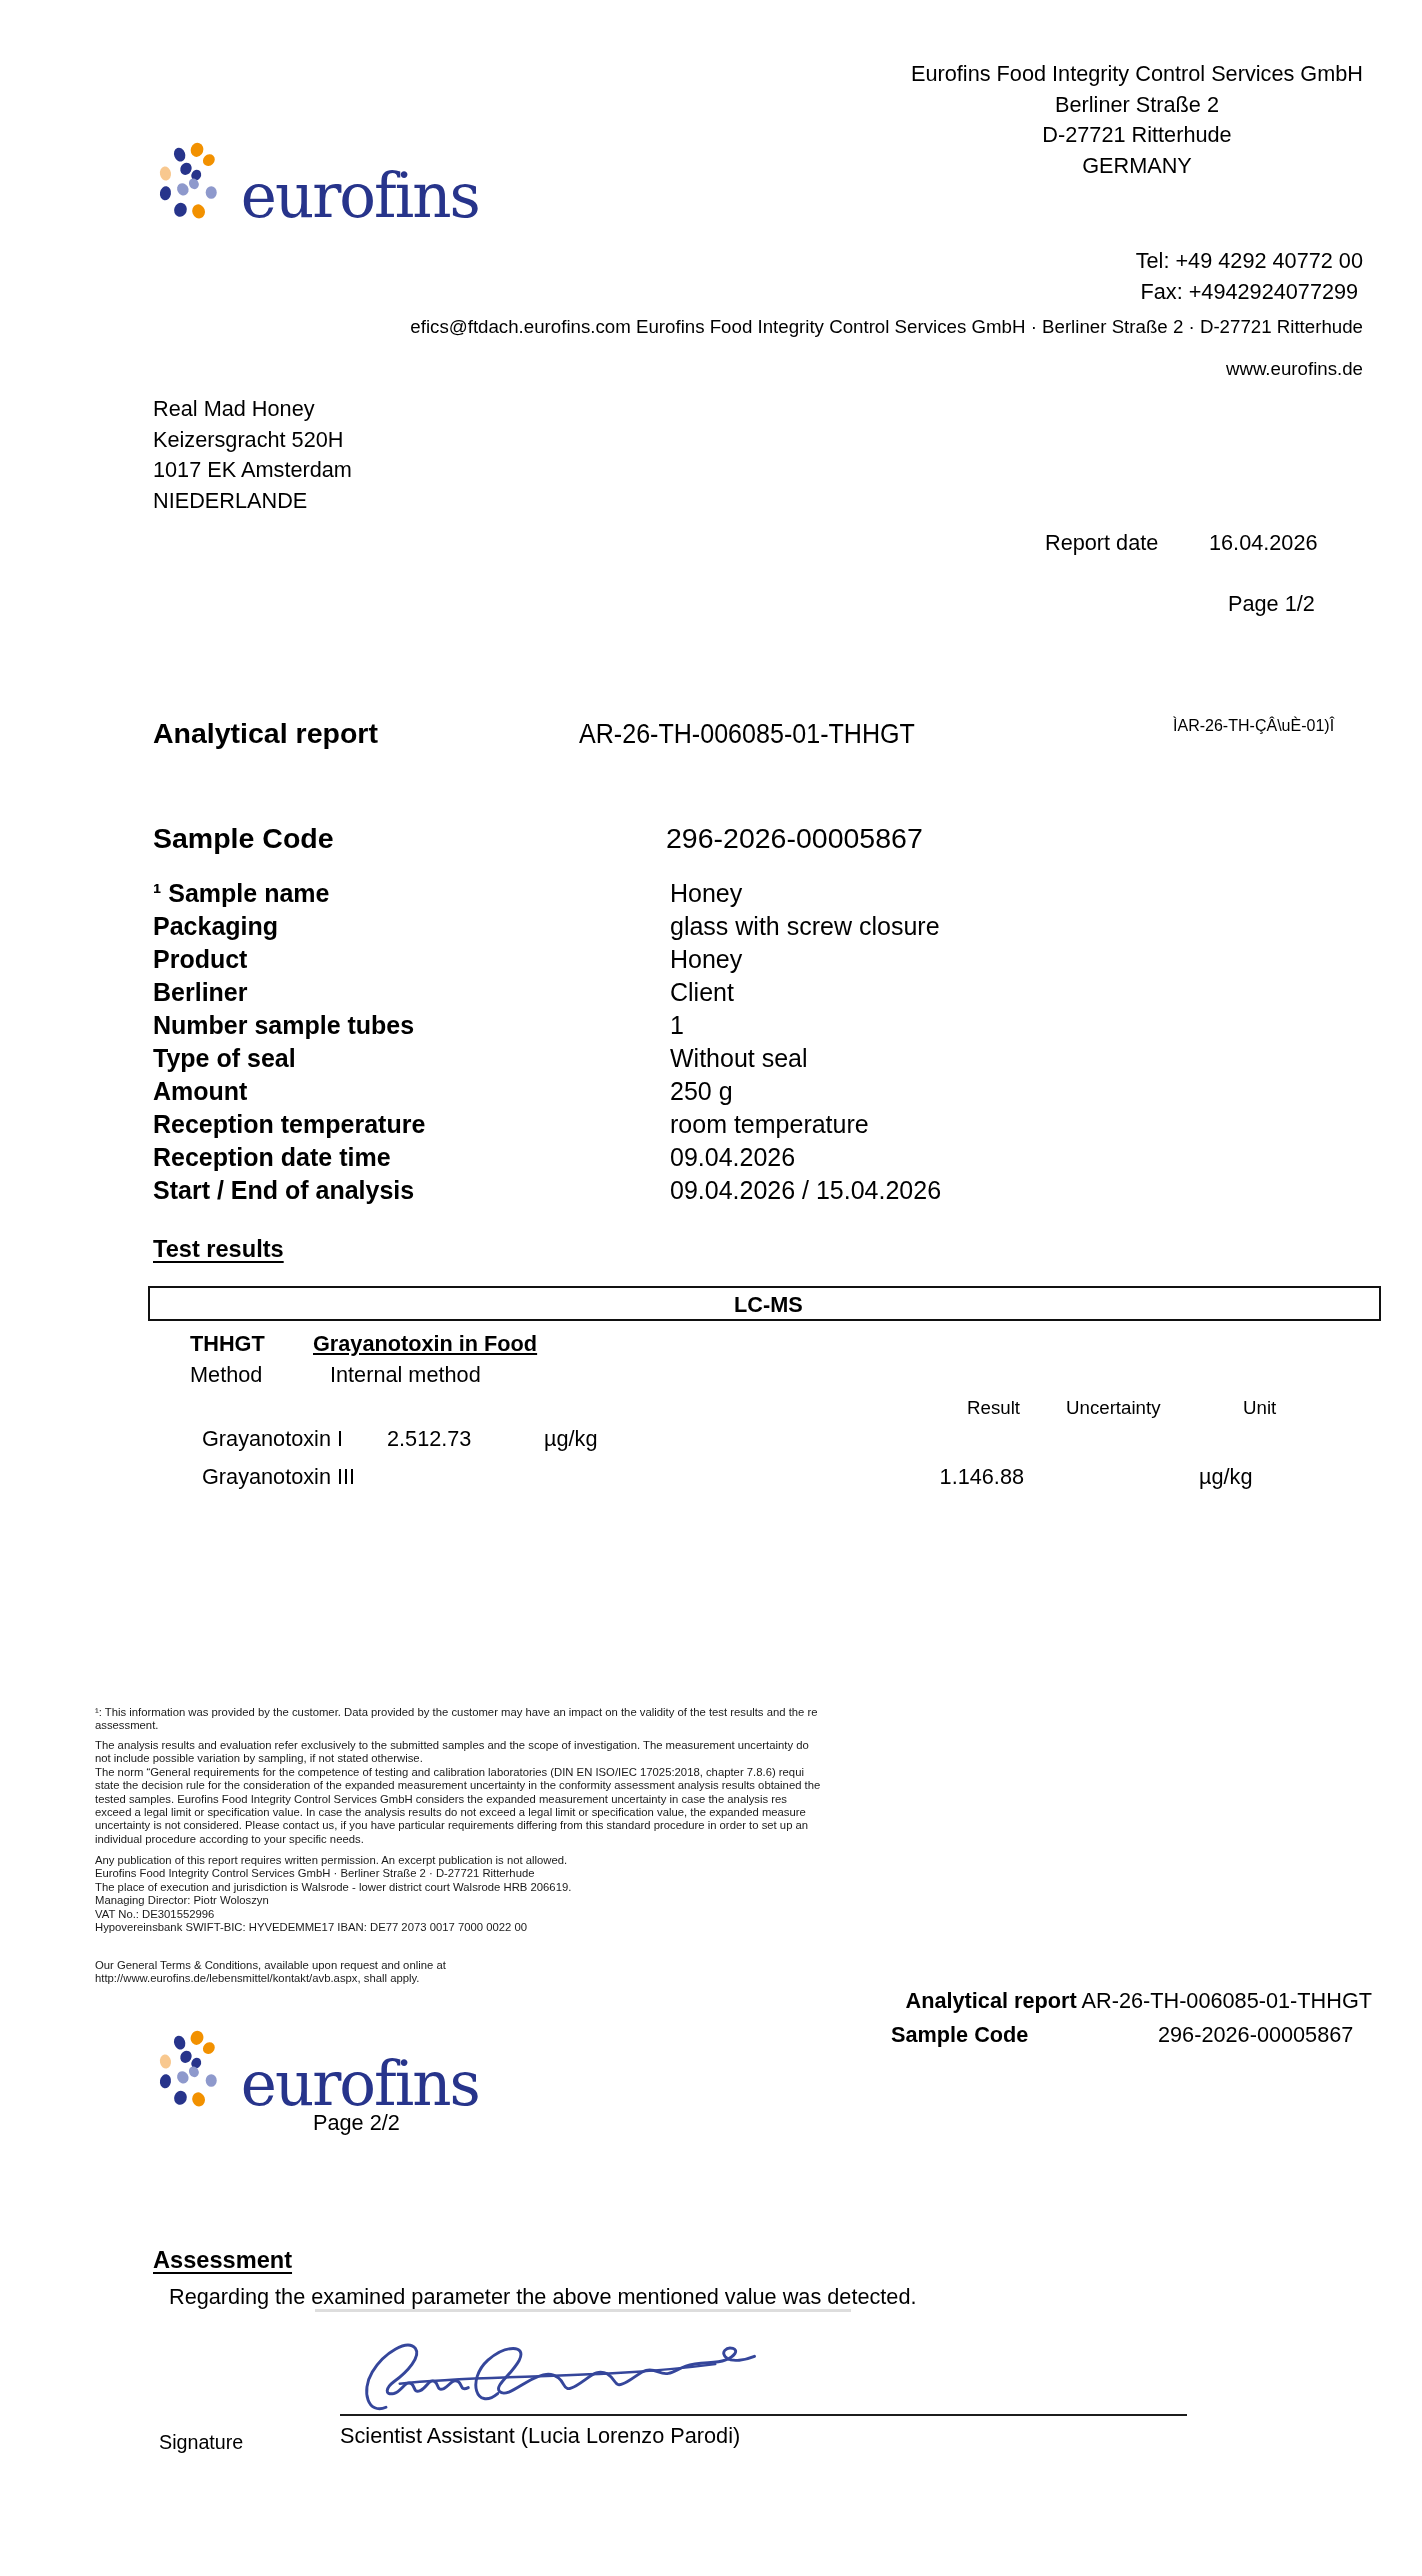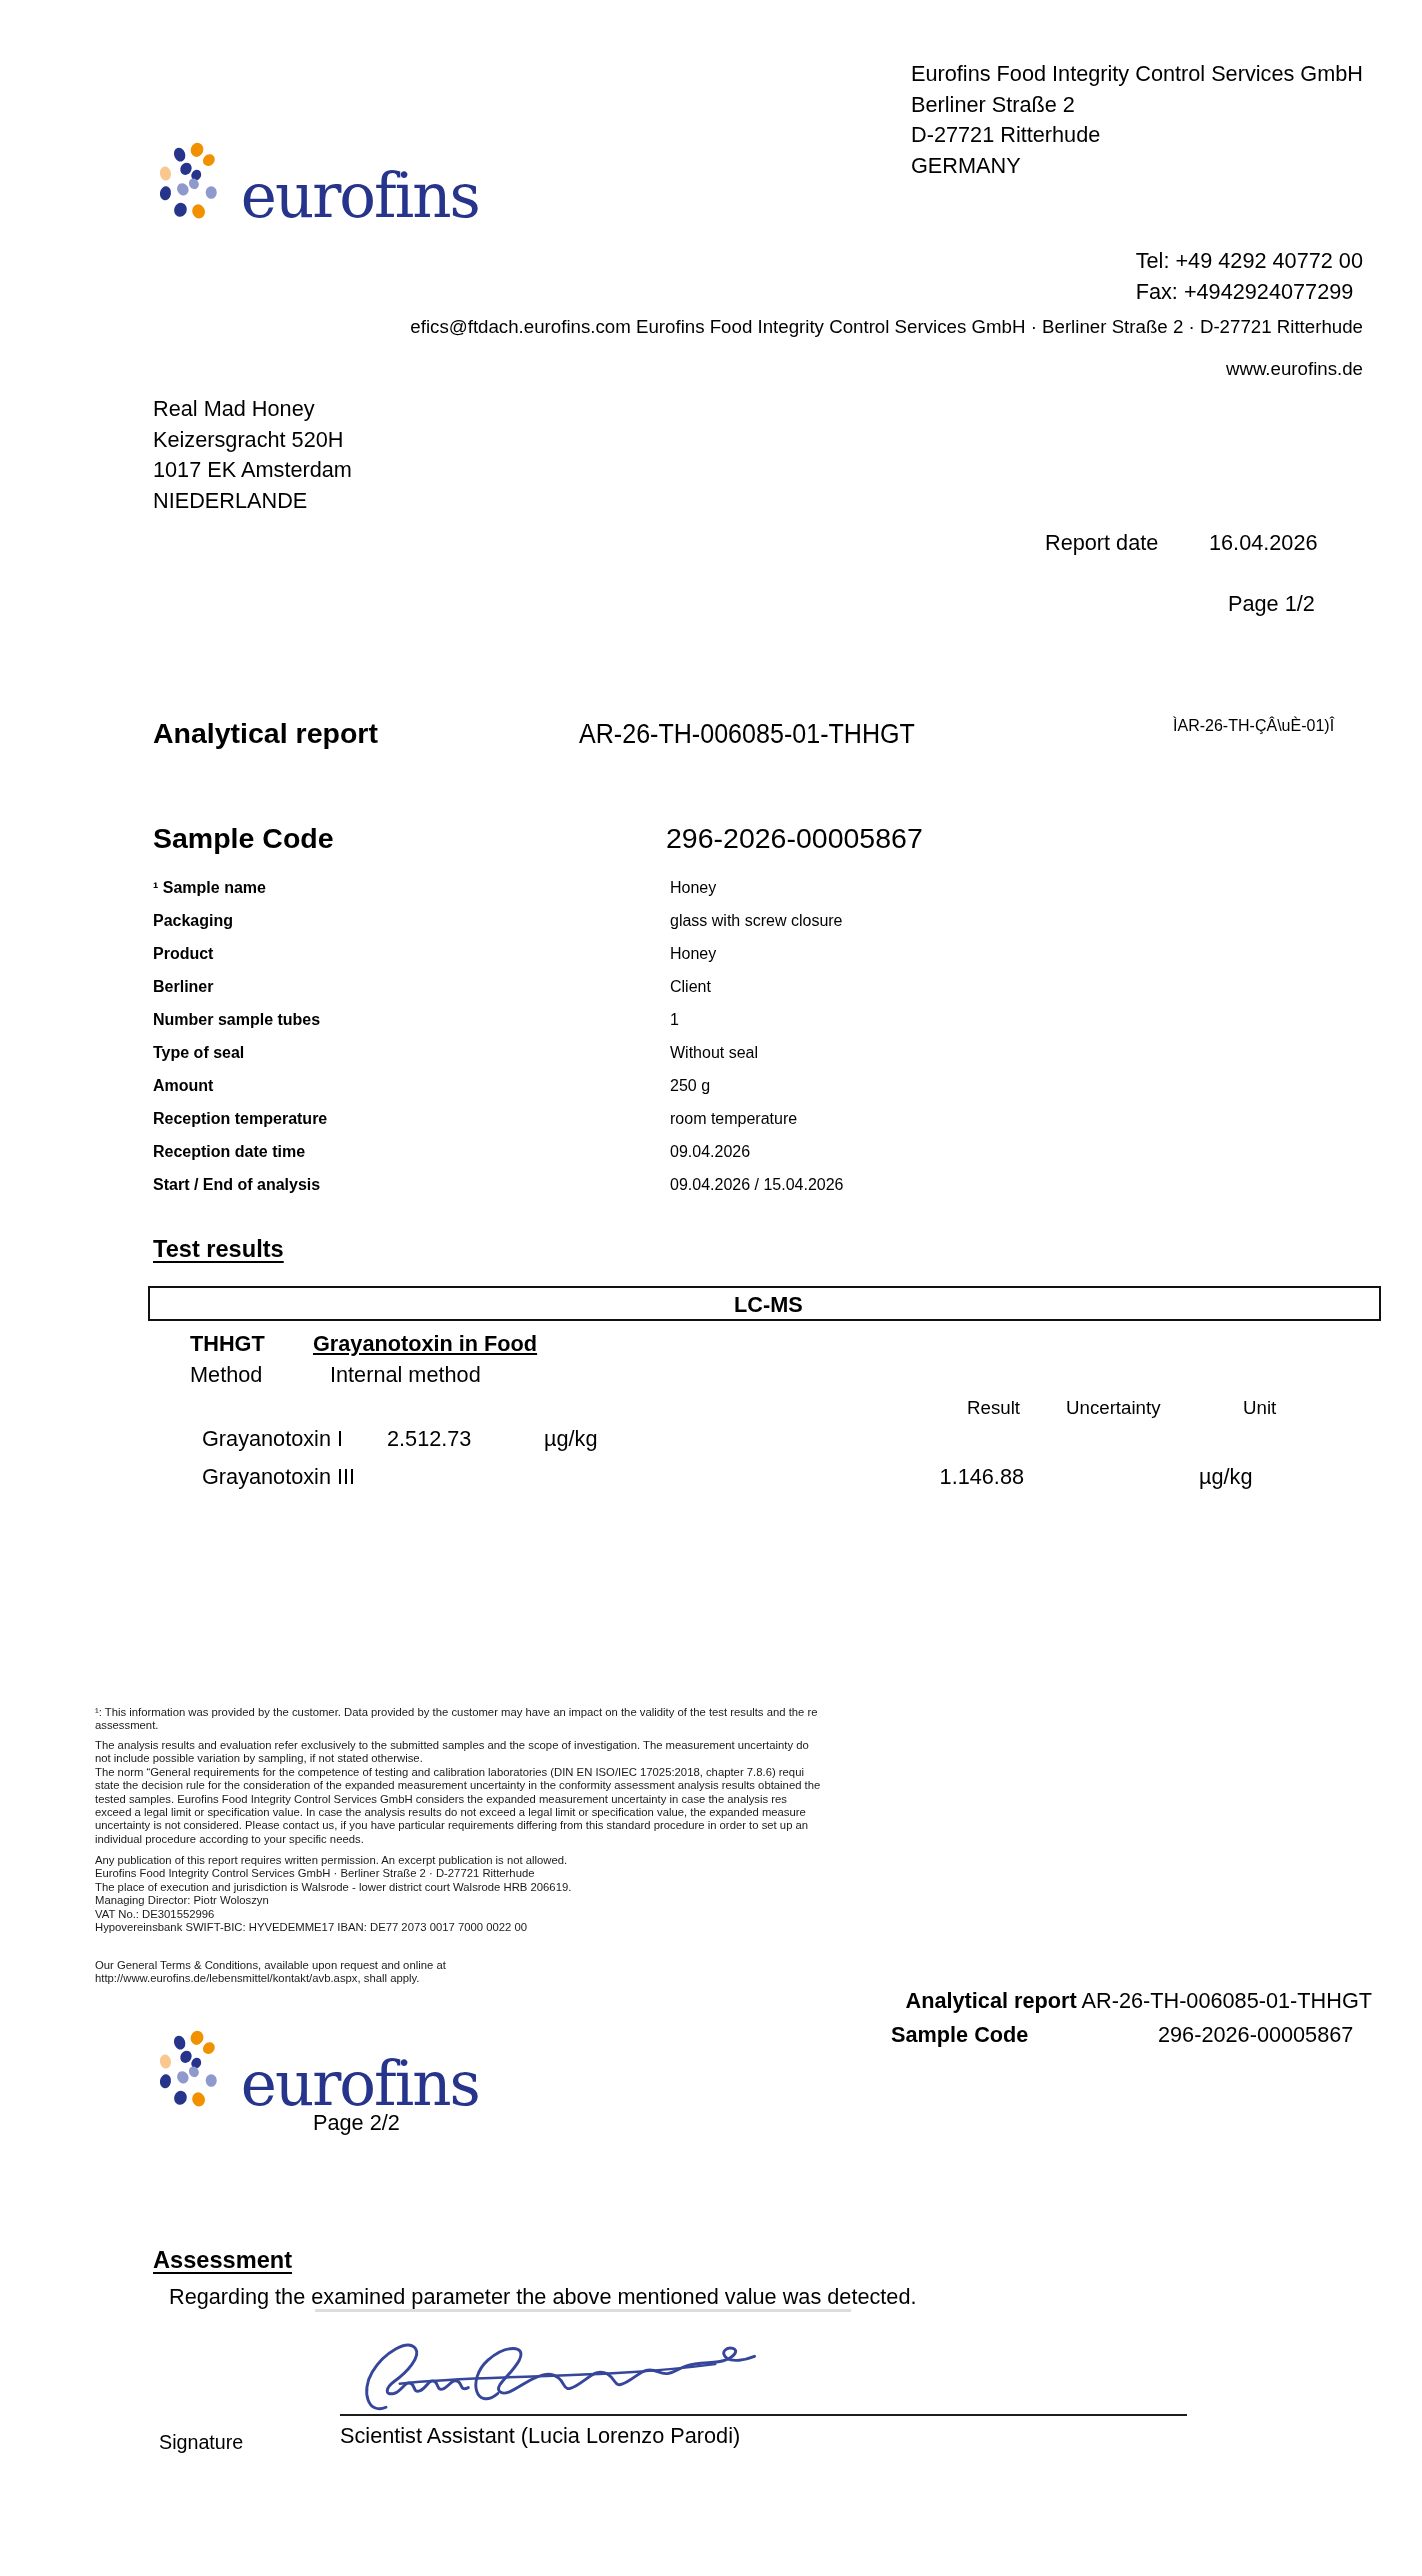--- a/index.html
+++ b/index.html
@@ -6,21 +6,21 @@
   .page{
     position:relative;
     width:1422px;height:2576px;
     background:#ffffff;
     font-family:"Liberation Sans", sans-serif;
     color:#000;
     overflow:hidden;
     margin:0 auto;
   }
   .abs{position:absolute;}
-  .r{text-align:left;}
+  .r{text-align:center;}
   .b{font-weight:bold;}
   .pre{white-space:pre-line;}
 
   
   .company-block{right:59px;top:59px;font-size:21.7px;line-height:30.5px;}
   .telfax{right:59px;top:246px;font-size:21.7px;line-height:30.5px;}
   .contact-line{right:59px;top:316px;font-size:18.7px;}
   .website{right:59px;top:358px;font-size:18.7px;}
 
   
@@ -41,21 +41,21 @@
   .page1-label{left:1228px;top:591px;font-size:21.7px;}
 
   .report-title{left:153px;top:717px;font-size:28.5px;font-weight:bold;}
   .report-number{left:579px;top:717px;font-size:28.5px;}
   .condensed{display:inline-block;transform:scaleX(0.88);transform-origin:left center;}
   .barcode-text{left:1173px;top:716px;font-size:16.7px;transform:scaleX(0.96);transform-origin:left center;}
 
   .sample-code-label{left:153px;top:822px;font-size:28.5px;font-weight:bold;}
   .sample-code-value{left:666px;top:822px;font-size:28.5px;}
 
-  .details{left:153px;top:879px;width:1122px;font-size:16px;}
+  .details{left:153px;top:879px;width:1122px;font-size:25px;}
   .drow{display:flex;height:33px;align-items:flex-start;}
   .dlabel{width:517px;font-weight:bold;}
   .dvalue{flex:1;}
 
   .test-results-heading{left:153px;top:1236px;font-size:23.6px;font-weight:bold;
     text-decoration:underline;text-decoration-thickness:2px;text-underline-offset:3.9px;}
   .lcms-box{left:148px;top:1286px;width:1233px;height:35px;border:2px solid #111;box-sizing:border-box;text-align:center;}
   .lcms-label{margin:3.9px 0 0 7.9px;font-size:21.7px;font-weight:bold;}
 
   .thhgt-code{left:190px;top:1331px;font-size:21.7px;font-weight:bold;}

